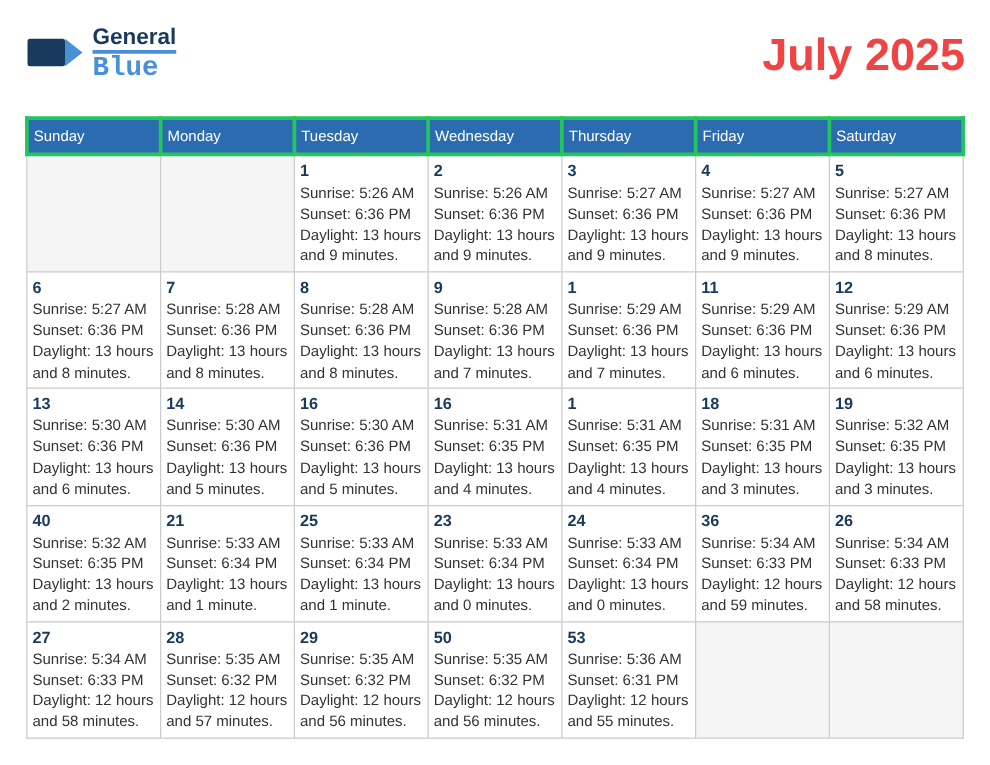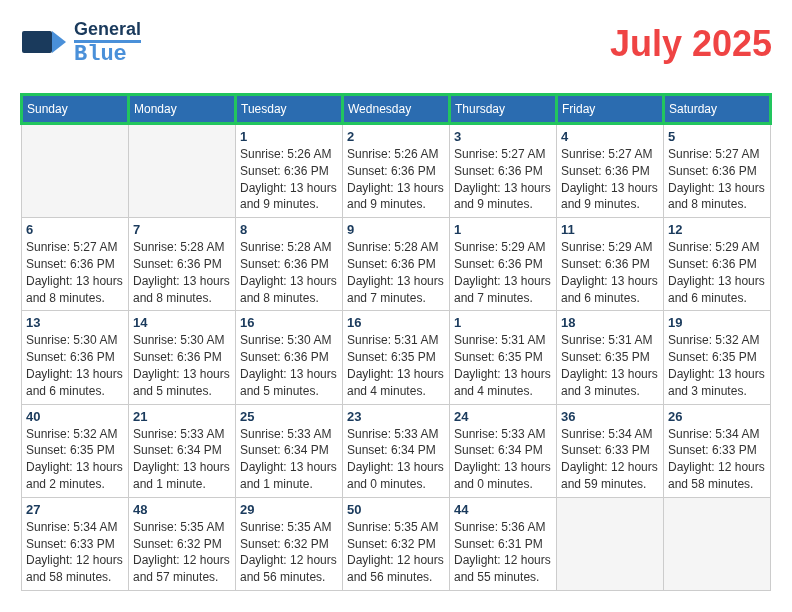--- a/index.html
+++ b/index.html
@@ -302,42 +302,42 @@
       </tr>
       <tr>
         <td>
           <div class="day-num">27</div>
           <div class="day-info" style="white-space: pre-line;">Sunrise: 5:34 AM
 Sunset: 6:33 PM
 Daylight: 12 hours
 and 58 minutes.</div>
         </td>
         <td>
-          <div class="day-num">48</div>
+          <div class="day-num">28</div>
           <div class="day-info" style="white-space: pre-line;">Sunrise: 5:35 AM
 Sunset: 6:32 PM
 Daylight: 12 hours
 and 57 minutes.</div>
         </td>
         <td>
           <div class="day-num">29</div>
           <div class="day-info" style="white-space: pre-line;">Sunrise: 5:35 AM
 Sunset: 6:32 PM
 Daylight: 12 hours
 and 56 minutes.</div>
         </td>
         <td>
           <div class="day-num">50</div>
           <div class="day-info" style="white-space: pre-line;">Sunrise: 5:35 AM
 Sunset: 6:32 PM
 Daylight: 12 hours
 and 56 minutes.</div>
         </td>
         <td>
-          <div class="day-num">44</div>
+          <div class="day-num">53</div>
           <div class="day-info" style="white-space: pre-line;">Sunrise: 5:36 AM
 Sunset: 6:31 PM
 Daylight: 12 hours
 and 55 minutes.</div>
         </td>
         <td class="empty"></td>
         <td class="empty"></td>
       </tr>
     </tbody>
 </table>

